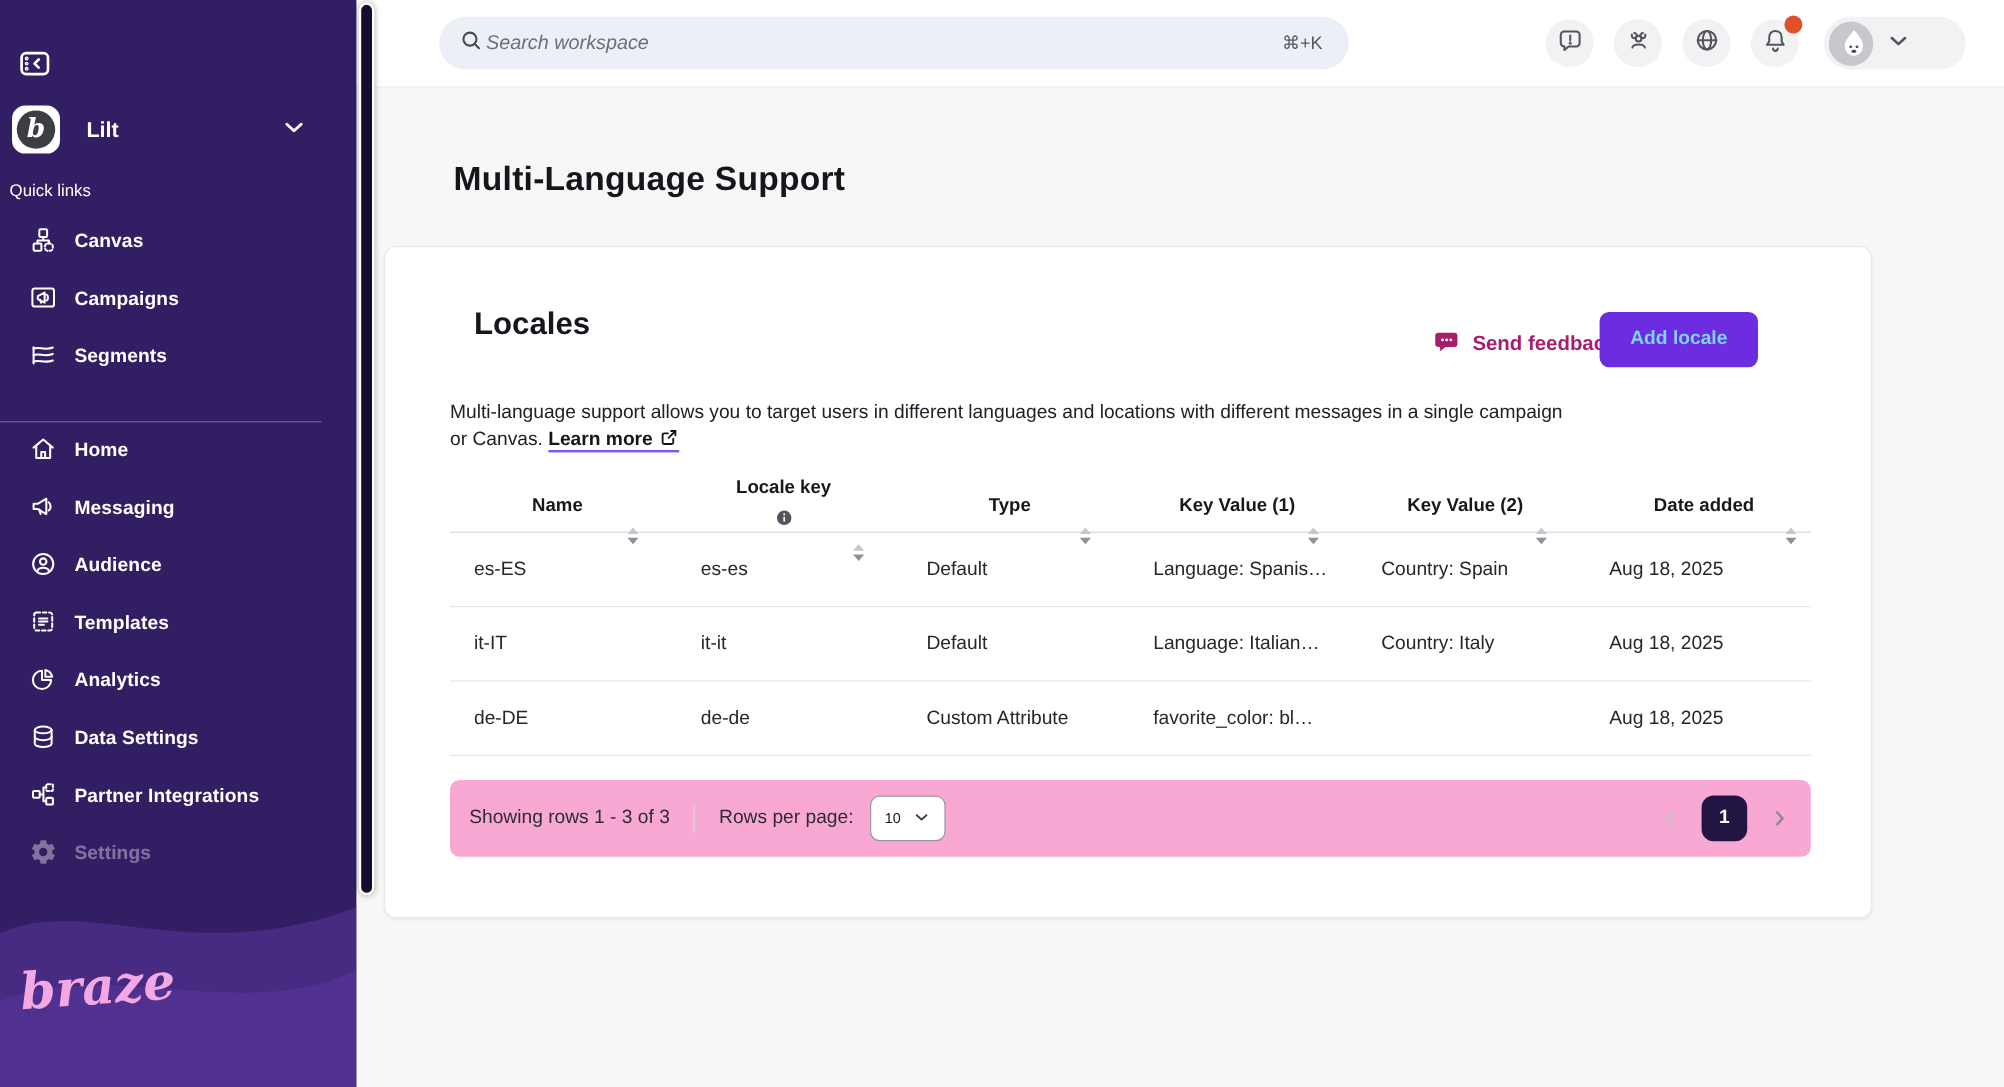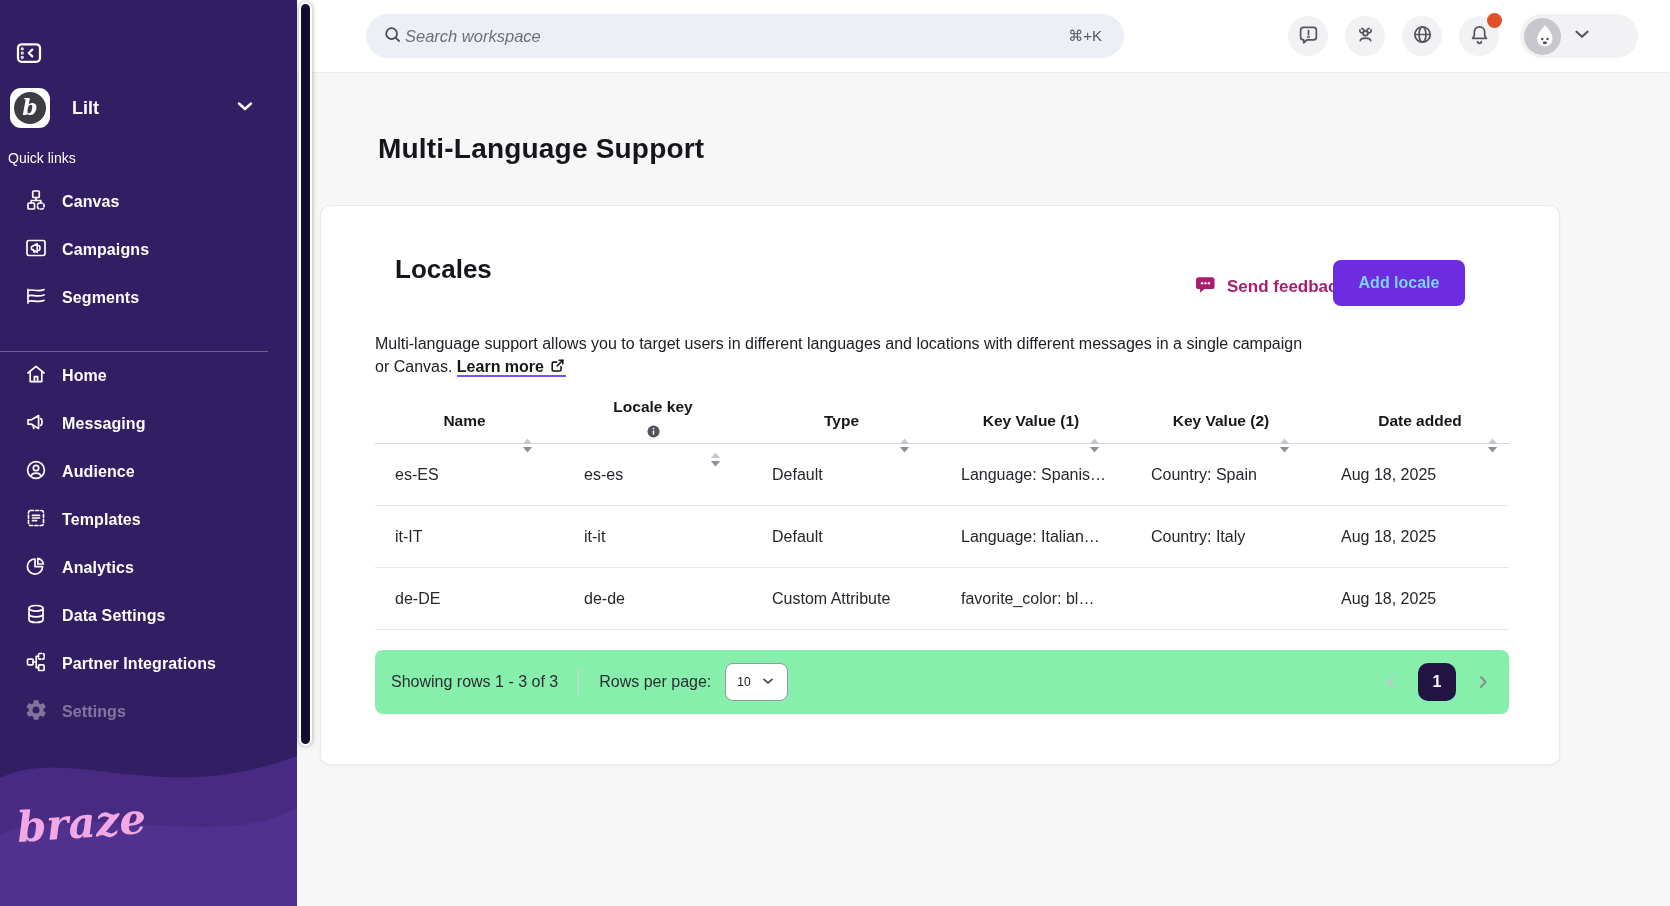--- a/index.html
+++ b/index.html
@@ -51,21 +51,21 @@
   .ltable { position:absolute; left:54px; top:192px; width:1134px; }
   .trow { display:grid; grid-template-columns:189px 188px 189px 190px 190px 188px; align-items:center; }
   .thead { height:46px; border-bottom:1px solid #d6d6db; }
   .th { display:flex; align-items:center; padding:0 30px 0 20px; font-size:15.5px; font-weight:700; color:#17181c; gap:7px;flex-direction:column; }
   .th:last-child { padding-right:10px; }
   .sort { margin-left:auto; cursor:pointer; flex:none; }
   .tbodyrow { height:62px; border-bottom:1px solid #e7e7ea; }
   .td { padding:0 20px; font-size:16px; color:#26272c; white-space:nowrap; overflow:hidden; }
 
   
-  .tfooter { position:absolute; left:54px; top:444px; width:1134px; height:64px; background:#86efac; border-radius:8px; display:flex; align-items:center; padding:0 16px; }
+  .tfooter { position:absolute; left:54px; top:444px; width:1134px; height:64px; background:#f9a8d4; border-radius:8px; display:flex; align-items:center; padding:0 16px; }
   .showing { font-size:16px; color:#2c2d33; }
   .vdiv { width:1px; height:26px; background:#d4d4d9; margin:0 20px; }
   .rpp-label { font-size:16px; color:#2c2d33; }
   .rpp-select { margin-left:14px; background:#fff; border:1px solid #97979e; border-radius:8px; height:38px; padding:0 11px; display:flex; align-items:center; gap:9px; font-size:12px; color:#17181c; cursor:pointer; }
   .pager { margin-left:auto; display:flex; align-items:center; gap:17px; }
   .page-box { width:38px; height:38px; background:#221543; border-radius:10px; color:#fff; font-size:16px; font-weight:700; display:flex; align-items:center; justify-content:center; cursor:pointer; }
   .pchev { cursor:pointer; display:flex; }
 </style>
 </head>
 <body>

